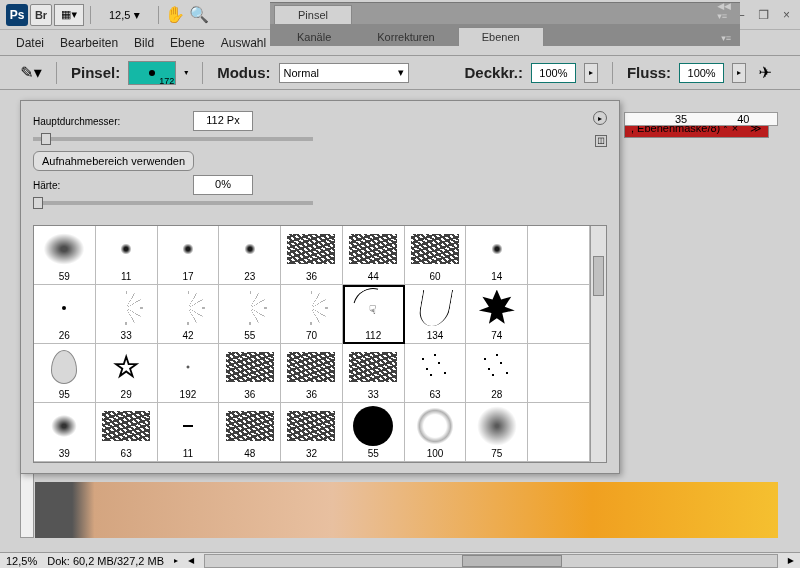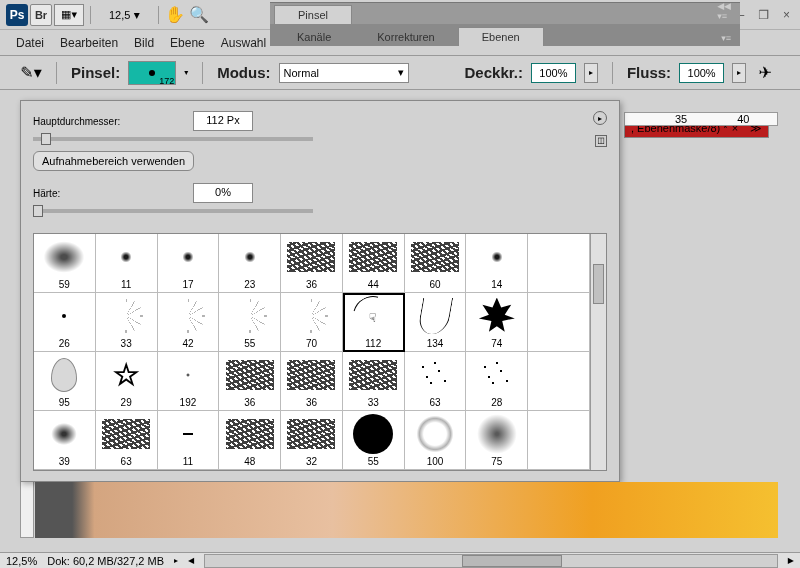--- a/index.html
+++ b/index.html
@@ -173,21 +173,21 @@
     <label>Hauptdurchmesser:</label>
     <div style="width:30px"></div>
     <div class="popup-input">112 Px</div>
   </div>
   <div class="popup-slider">
       <div class="knob" style="left:8px"></div>
     </div>
 
   <button class="popup-btn">Aufnahmebereich verwenden</button>
 
-  <div class="popup-row" style="margin-top:12px">
+  <div class="popup-row" style="margin-top:4px">
     <label>Härte:</label>
     <div style="width:30px"></div>
     <div class="popup-input">0%</div>
   </div>
   <div class="popup-slider">
       <div class="knob" style="left:0"></div>
     </div>
 
   <div class="brush-grid-wrap">
     <div class="brush-grid" id="brush-grid">

